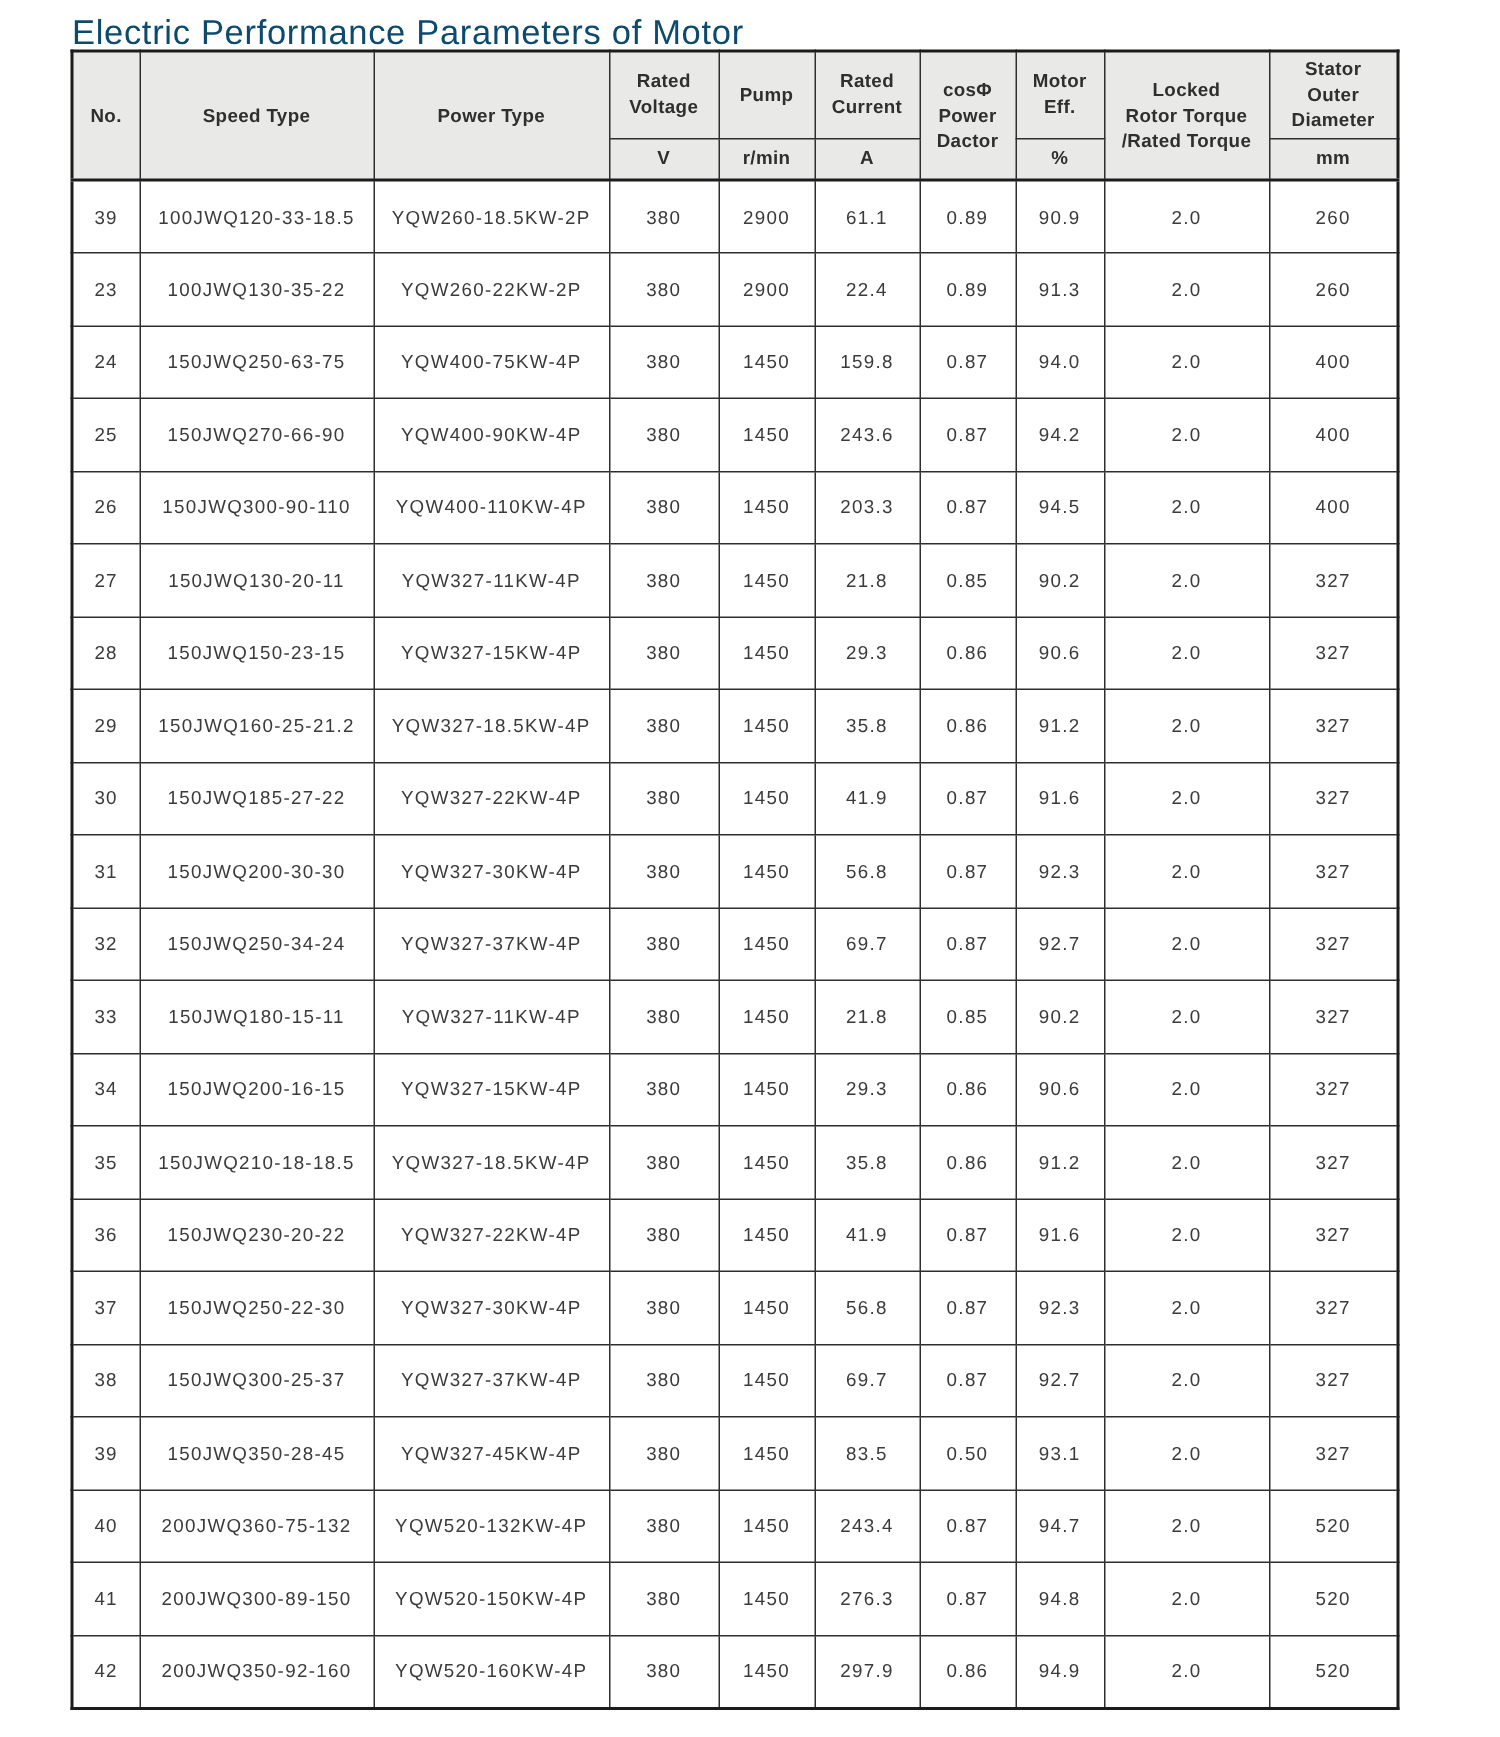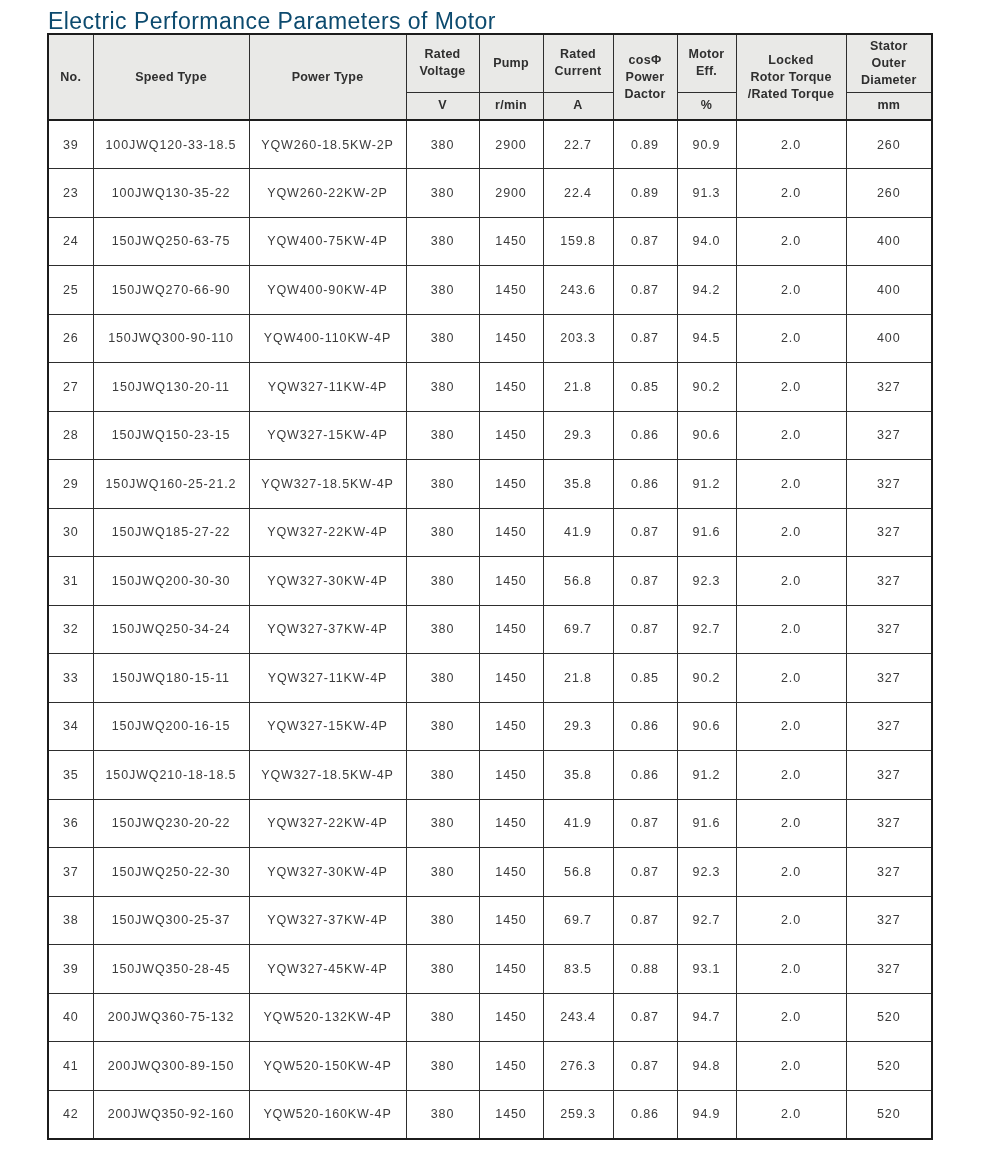--- a/index.html
+++ b/index.html
@@ -109,21 +109,21 @@
         <th>mm</th>
       </tr>
     </thead>
     <tbody>
         <tr>
           <td>39</td>
           <td>100JWQ120-33-18.5</td>
           <td>YQW260-18.5KW-2P</td>
           <td>380</td>
           <td>2900</td>
-          <td>22.7</td>
+          <td>61.1</td>
           <td>0.89</td>
           <td>90.9</td>
           <td>2.0</td>
           <td>260</td>
         </tr>
         <tr>
           <td>23</td>
           <td>100JWQ130-35-22</td>
           <td>YQW260-22KW-2P</td>
           <td>380</td>
@@ -314,21 +314,21 @@
           <td>2.0</td>
           <td>327</td>
         </tr>
         <tr>
           <td>39</td>
           <td>150JWQ350-28-45</td>
           <td>YQW327-45KW-4P</td>
           <td>380</td>
           <td>1450</td>
           <td>83.5</td>
-          <td>0.88</td>
+          <td>0.50</td>
           <td>93.1</td>
           <td>2.0</td>
           <td>327</td>
         </tr>
         <tr>
           <td>40</td>
           <td>200JWQ360-75-132</td>
           <td>YQW520-132KW-4P</td>
           <td>380</td>
           <td>1450</td>
@@ -349,21 +349,21 @@
           <td>94.8</td>
           <td>2.0</td>
           <td>520</td>
         </tr>
         <tr>
           <td>42</td>
           <td>200JWQ350-92-160</td>
           <td>YQW520-160KW-4P</td>
           <td>380</td>
           <td>1450</td>
-          <td>259.3</td>
+          <td>297.9</td>
           <td>0.86</td>
           <td>94.9</td>
           <td>2.0</td>
           <td>520</td>
         </tr>
       </tbody>
   </table>
 
 </div>
 

